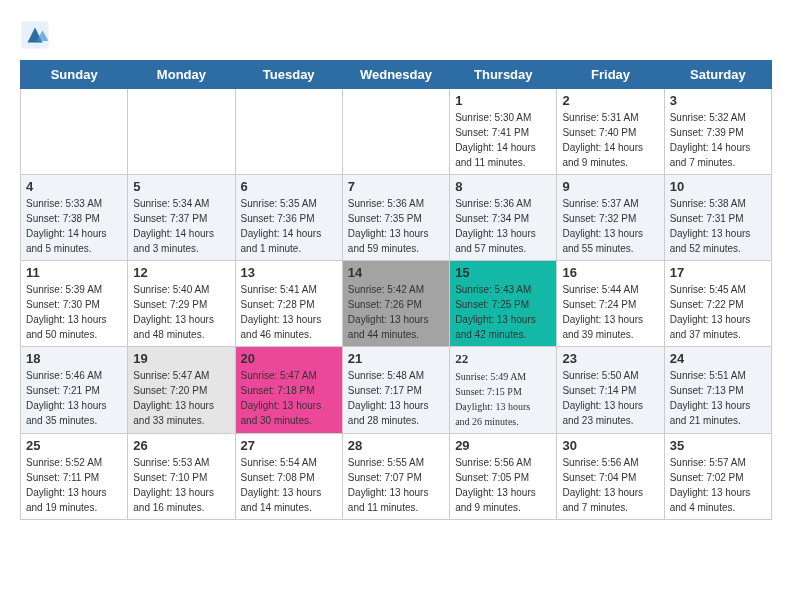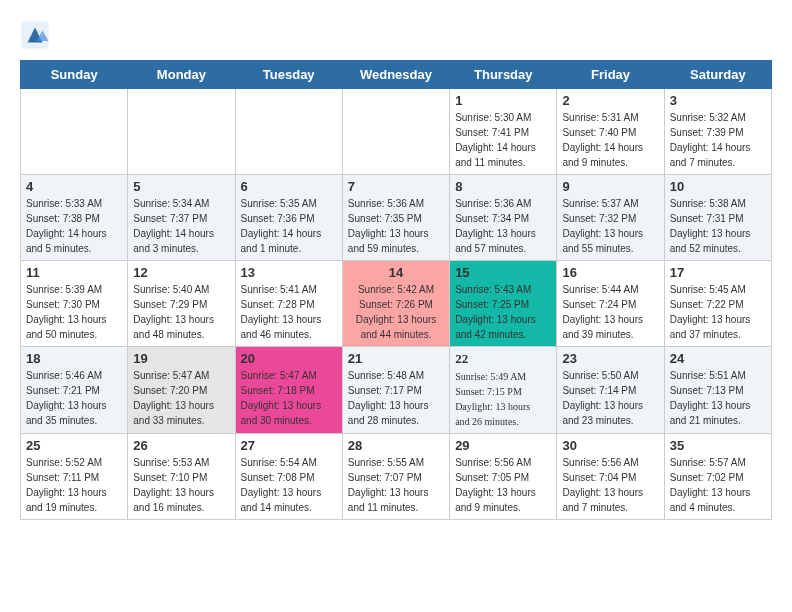--- a/index.html
+++ b/index.html
@@ -170,21 +170,21 @@
           <div class="day-info">Sunrise: 5:39 AM<br>Sunset: 7:30 PM<br>Daylight: 13 hours<br>and 50 minutes.</div>
         </td>
         <td style="background: rgb(255, 255, 255);">
           <span class="day-num">12</span>
           <div class="day-info">Sunrise: 5:40 AM<br>Sunset: 7:29 PM<br>Daylight: 13 hours<br>and 48 minutes.</div>
         </td>
         <td style="background: rgb(255, 255, 255);">
           <span class="day-num">13</span>
           <div class="day-info">Sunrise: 5:41 AM<br>Sunset: 7:28 PM<br>Daylight: 13 hours<br>and 46 minutes.</div>
         </td>
-        <td style="background: #fca5a5; text-align: center;">
+        <td style="background: #a3a3a3;">
           <span class="day-num">14</span>
           <div class="day-info">Sunrise: 5:42 AM<br>Sunset: 7:26 PM<br>Daylight: 13 hours<br>and 44 minutes.</div>
         </td>
         <td style="background: #14b8a6;">
           <span class="day-num">15</span>
           <div class="day-info">Sunrise: 5:43 AM<br>Sunset: 7:25 PM<br>Daylight: 13 hours<br>and 42 minutes.</div>
         </td>
         <td style="background: rgb(255, 255, 255);">
           <span class="day-num">16</span>
           <div class="day-info">Sunrise: 5:44 AM<br>Sunset: 7:24 PM<br>Daylight: 13 hours<br>and 39 minutes.</div>

